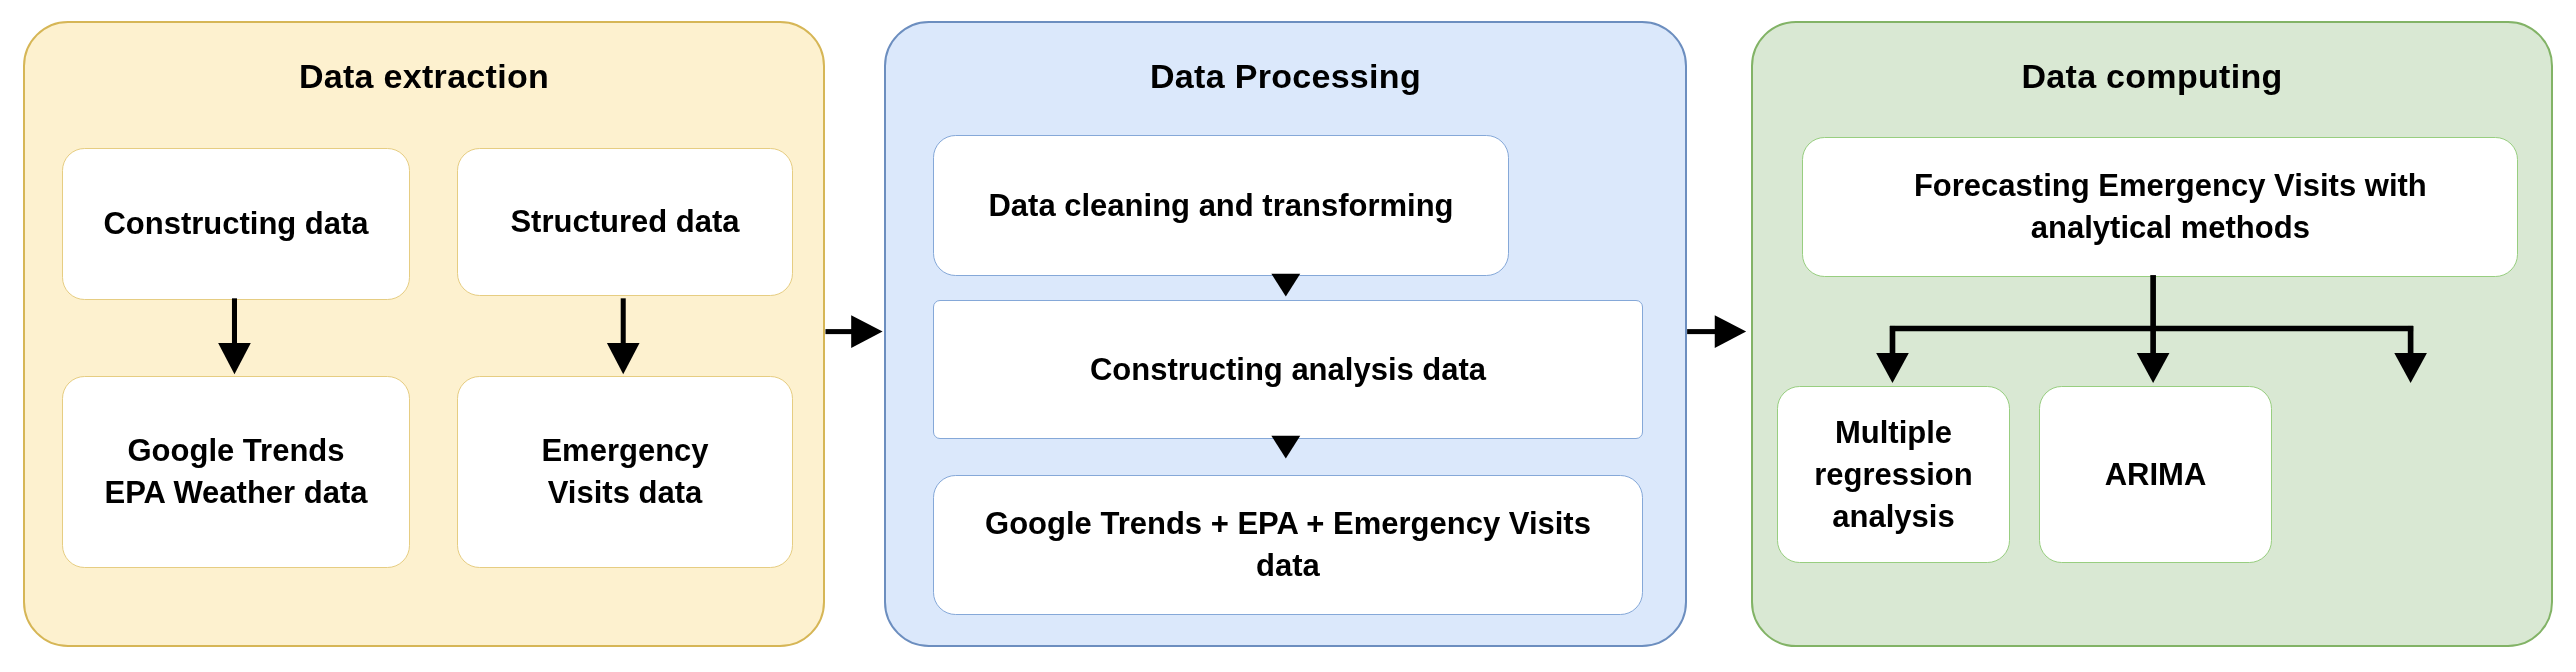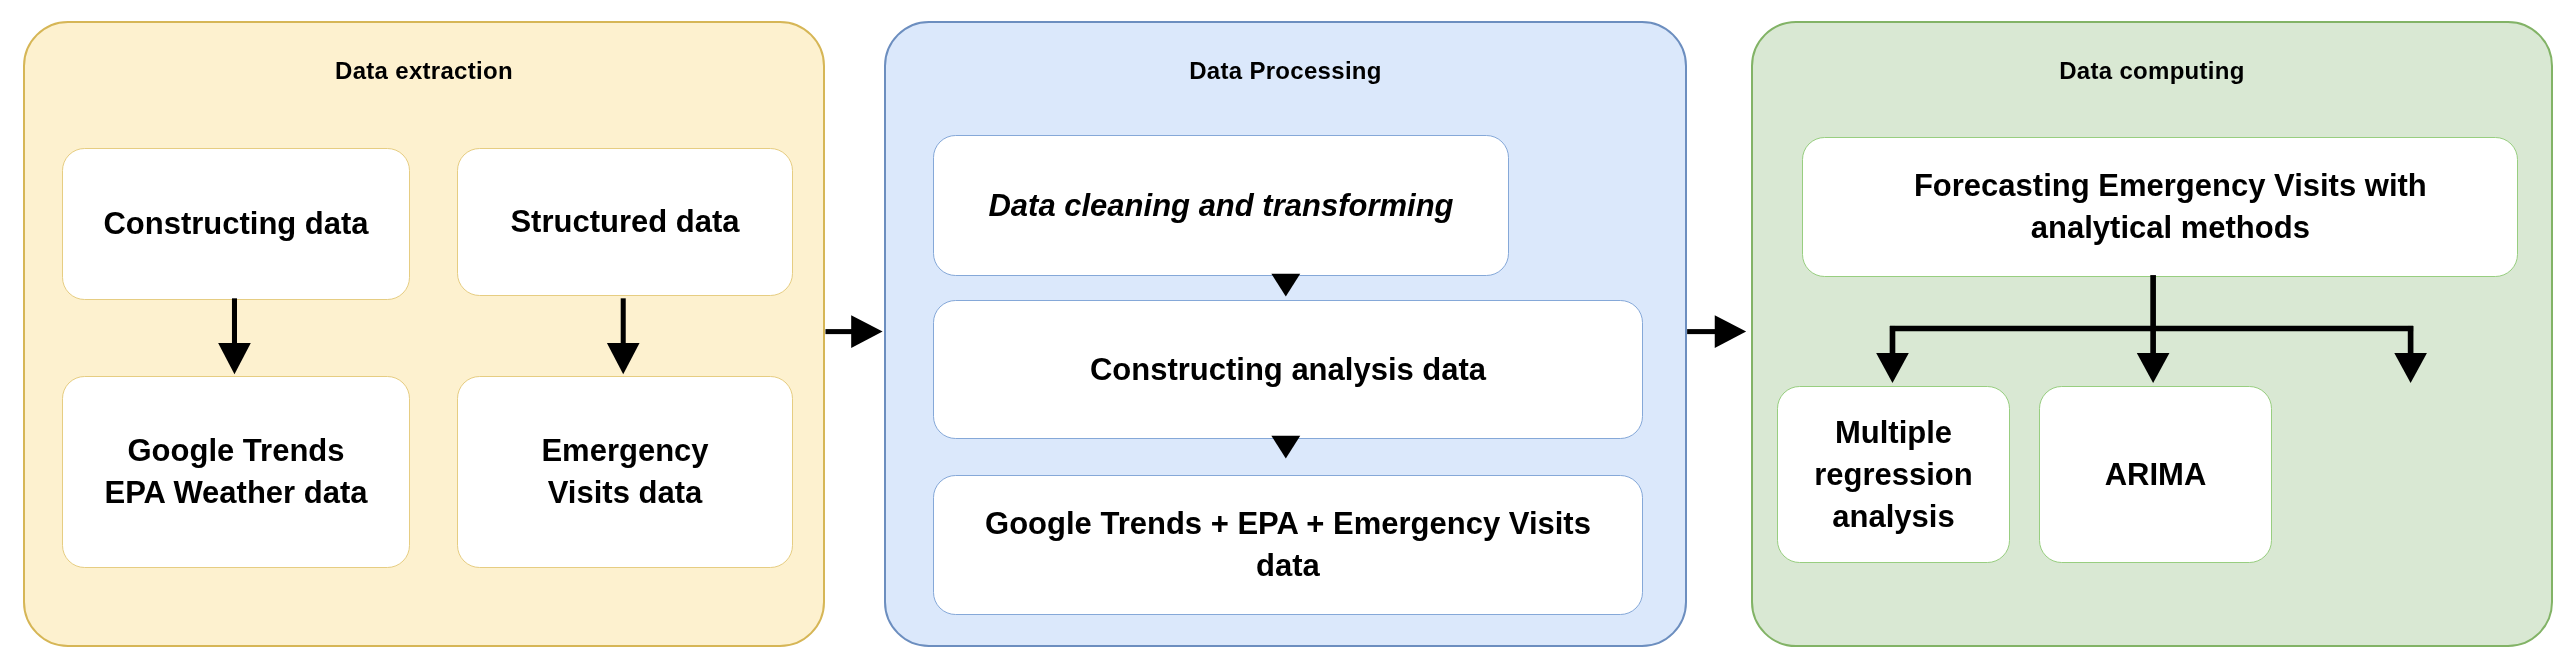--- a/index.html
+++ b/index.html
@@ -9,35 +9,35 @@
     font-family:"Liberation Sans","DejaVu Sans",sans-serif;color:#000;
   }
   .group{
     position:absolute;top:21.4px;height:626px;border:2.5px solid;border-radius:45px;
   }
   .group-yellow{left:23px;width:802px;}
   .group-blue{left:884px;width:803px;}
   .group-green{left:1751px;width:802px;}
   .group-title{
     position:absolute;top:34px;left:0;right:0;text-align:center;
-    font-size:24px;font-weight:bold;letter-spacing:0.3px;
+    font-size:34px;font-weight:bold;letter-spacing:0.3px;
   }
   .node{
     position:absolute;background:#ffffff;border:1.9px solid;border-radius:22.6px;
     display:flex;align-items:center;justify-content:center;text-align:center;
     font-size:31px;font-weight:bold;line-height:1.36;white-space:pre-line;
     padding:6.3px 11.3px;
   }
   
   #n-unstructured{left:37px;top:125px;width:348px;height:152px;}
   #n-structured{left:432px;top:125px;width:336px;height:148px;}
   #n-google-epa{left:37px;top:353px;width:348px;height:192px;}
   #n-emergency{left:432px;top:353px;width:336px;height:192px;}
   
-  #n-cleaning{left:47px;top:112px;width:576px;height:141px;font-style:italic;}
+  #n-cleaning{left:47px;top:112px;width:576px;height:141px;}
   #n-constructing{left:47px;top:277px;width:710px;height:139px;}
   #n-combined{left:47px;top:439px;width:710px;height:140px;margin-top:13px;}
   
   #n-forecasting{left:49px;top:114px;width:716px;height:140px;padding-left:32px;}
   #n-multireg{left:24px;top:363px;width:233px;height:177px;}
   #n-arima{left:286px;top:363px;width:233px;height:177px;}
   #n-lstm{left:546px;top:363px;width:233px;height:177px;}
   .edges{
     position:absolute;left:0;top:0;width:2576px;height:672px;
     pointer-events:none;
@@ -66,21 +66,21 @@
       <span>Emergency
 Visits data</span>
     </div>
   </section>
 
   <section class="group group-blue" style="background-color: rgb(219, 232, 251); border-color: rgb(108, 142, 191);">
     <div class="group-title">Data Processing</div>
     <div class="node" id="n-cleaning" style="border-color: rgb(133, 168, 216);">
       <span>Data cleaning and transforming</span>
     </div>
-    <div class="node" id="n-constructing" style="border-color: rgb(133, 168, 216);">
+    <div class="node" id="n-constructing" style="border-color: rgb(133, 168, 216); border-radius: 7px;">
       <span>Constructing analysis data</span>
     </div>
     <div class="node" id="n-combined" style="border-color: rgb(133, 168, 216);">
       <span>Google Trends + EPA + Emergency Visits
 data</span>
     </div>
   </section>
 
   <section class="group group-green" style="background-color: rgb(217, 232, 211); border-color: rgb(130, 179, 102);">
     <div class="group-title">Data computing</div>

